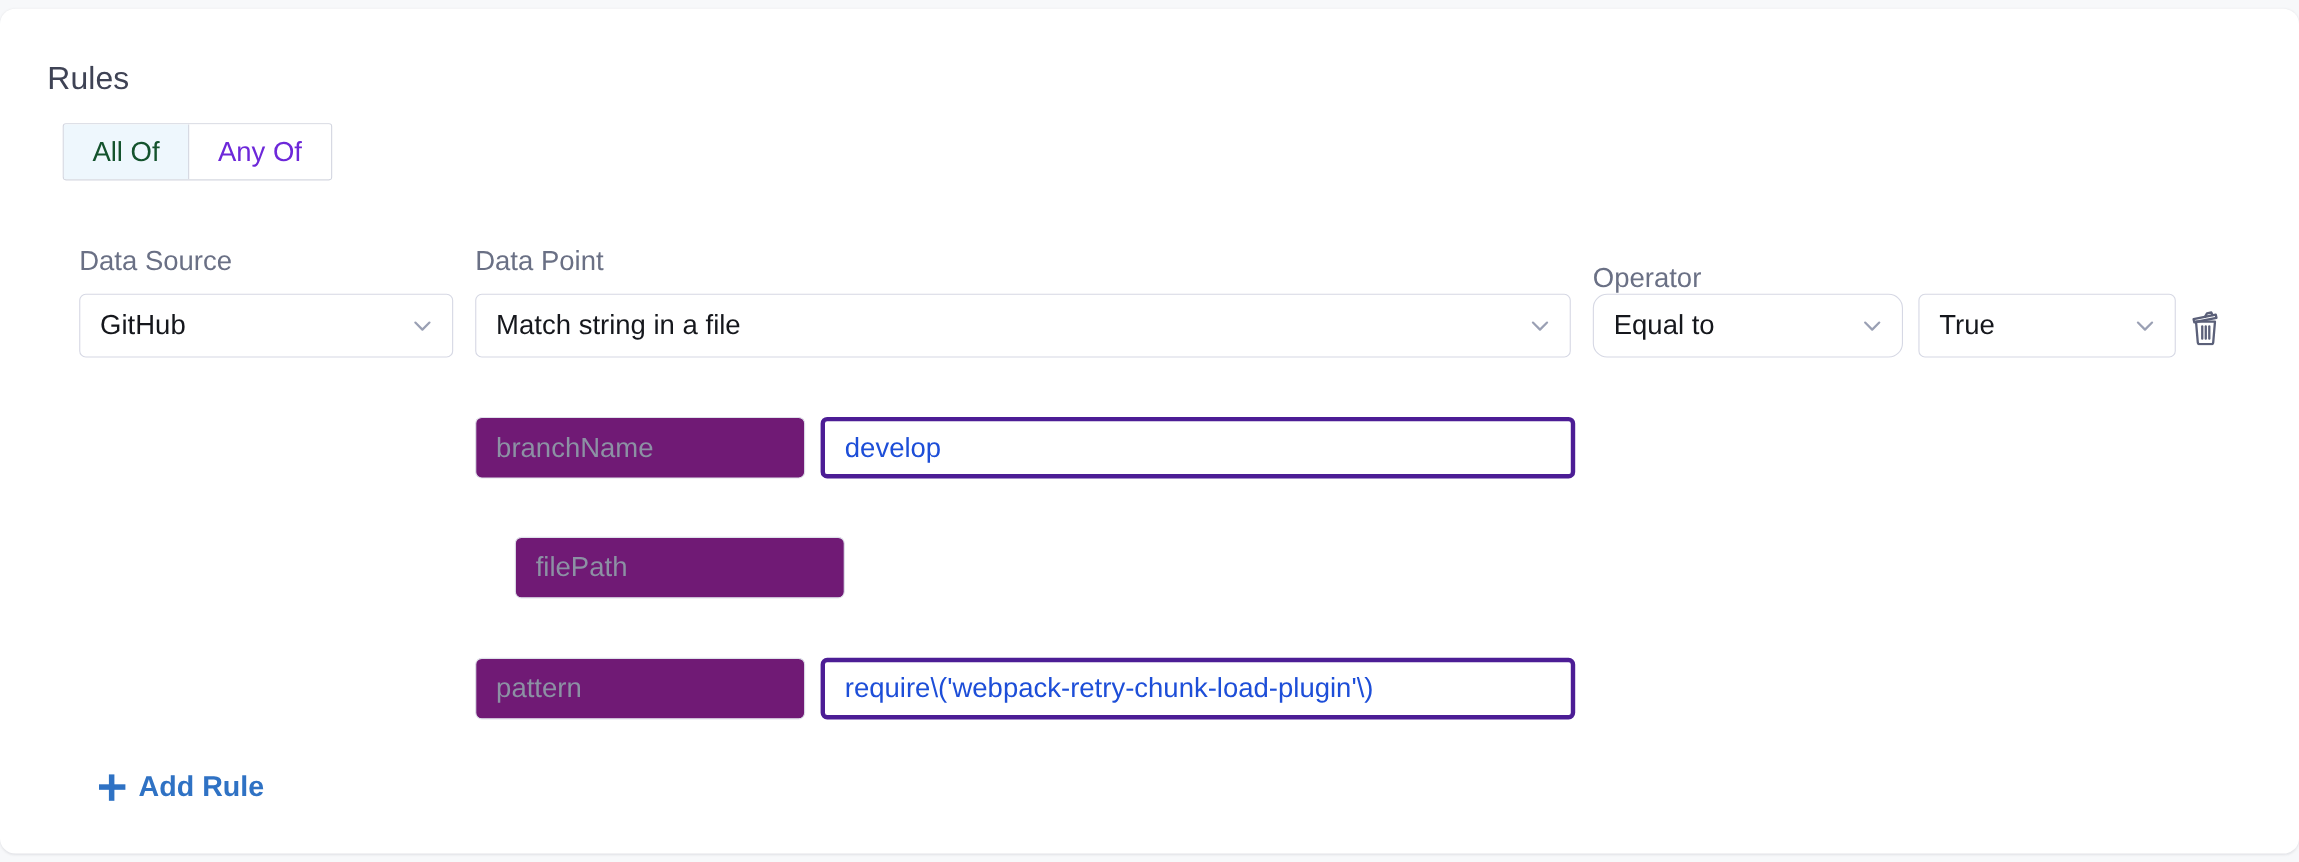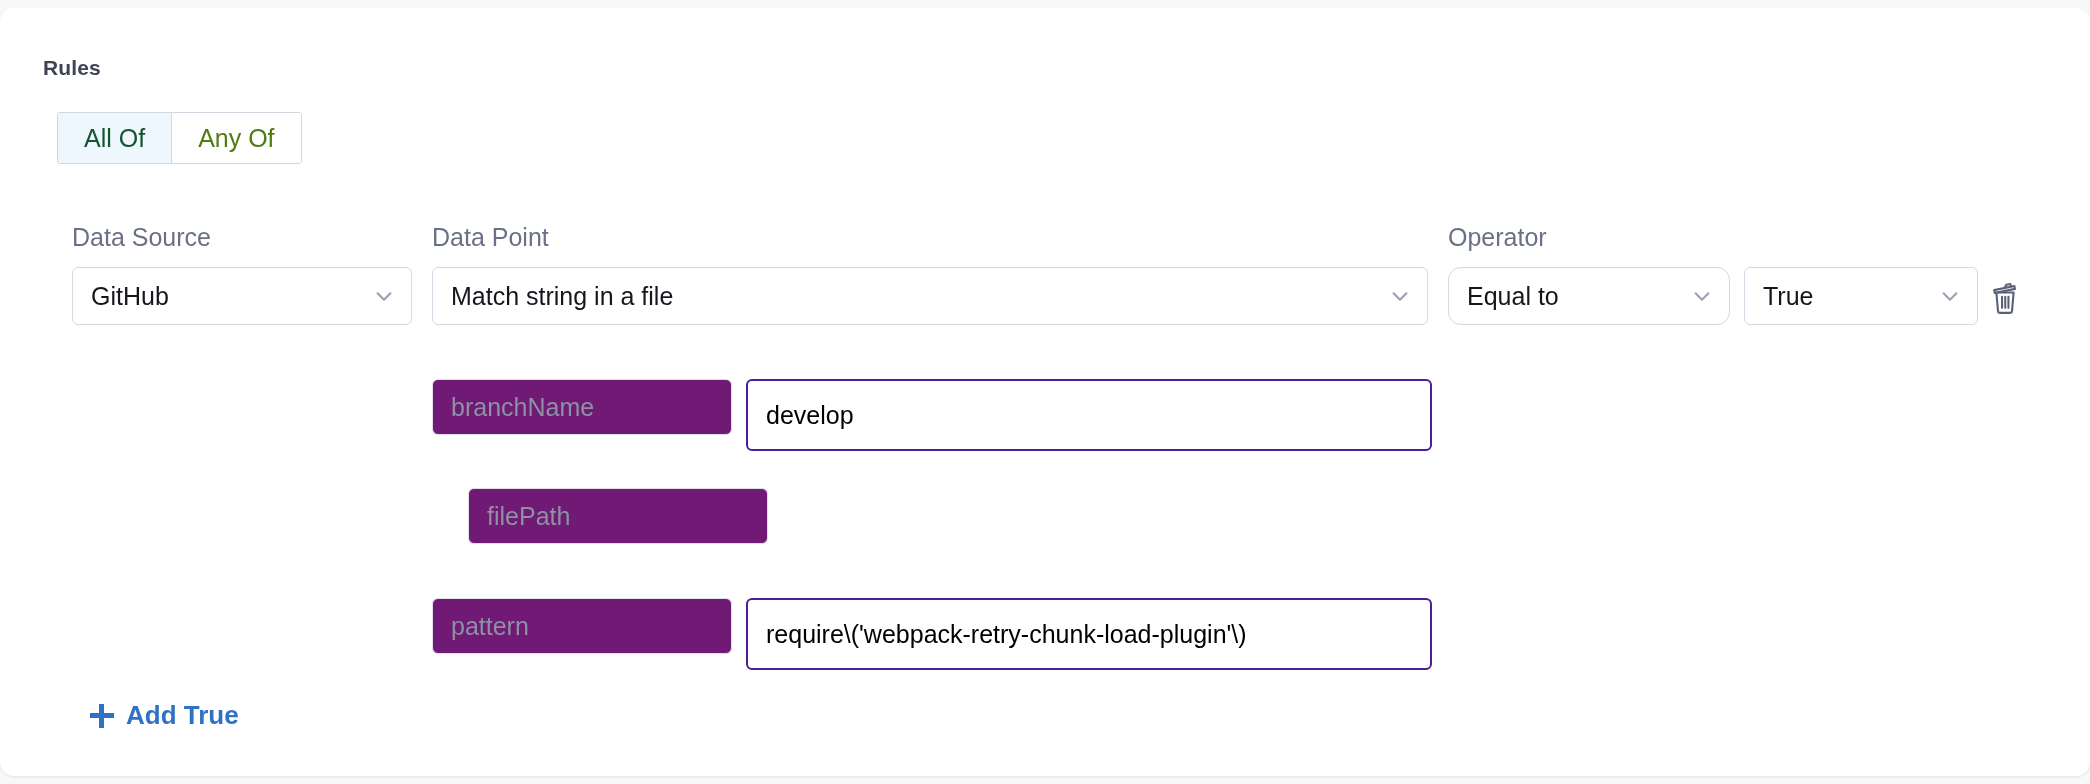--- a/index.html
+++ b/index.html
@@ -16,65 +16,64 @@
     left: 0px; top: 8px;
     width: 2090px; height: 768px;
     background: #ffffff;
     border-radius: 14px;
     box-shadow: 0 1px 3px rgba(16,24,40,0.06), 0 1px 2px rgba(16,24,40,0.04);
   }
 
   .rules-title {
     position: absolute;
     left: 43px; top: 48px;
-    font-size: 21px;
+    font-size: 29px;
     color: #3f4355;
     letter-spacing: 0.1px;
     white-space: nowrap;
-    font-weight: bold;
   }
 
   
   .segmented {
     position: absolute;
     left: 57px; top: 104px;
     display: flex;
     height: 52px;
     border: 1px solid #d3d6e0;
     border-radius: 3px;
     overflow: hidden;
     background: #ffffff;
   }
   .seg-btn {
     display: flex;
     align-items: center;
     justify-content: center;
     font-size: 25px;
     padding: 0 26px;
     background: #ffffff;
-    color: #4d7c0f;
+    color: #6d28d9;
     cursor: pointer;
     white-space: nowrap;
   }
   .seg-btn + .seg-btn { border-left: 1px solid #d3d6e0; }
   .seg-btn.active {
     background: #eef7fd;
     color: #14532d;
   }
 
   
   .col-label {
     position: absolute;
     font-size: 25px;
     color: #6a7085;
     white-space: nowrap;
   }
   #lbl-datasource { left: 72px;  top: 215px; }
   #lbl-datapoint  { left: 432px; top: 215px; }
-  #lbl-operator   { left: 1448px;top: 215px; }
+  #lbl-operator   { left: 1448px;top: 231px; }
 
   
   .field {
     position: absolute;
     height: 58px;
     border: 1px solid #d6d8e4;
     border-radius: 6px;
     background: #ffffff;
     display: flex;
     align-items: center;
@@ -129,28 +128,28 @@
     padding: 0 18px;
     font-size: 25px;
     color: #8c91a4;
     white-space: nowrap;
     overflow: hidden;
   }
   .param-val {
     position: absolute;
     left: 746px;
     width: 686px;
-    height: 72px;
-    border: 2px solid #4c1d95;
+    height: 56px;
+    border: 4px solid #4c1d95;
     border-radius: 6px;
     background: #ffffff;
     display: flex; align-items: center;
     padding: 0 18px;
     font-size: 25px;
-    color: #000000;
+    color: #1d4ed8;
     white-space: nowrap;
     overflow: hidden;
   }
   .row-0 { top: 371px; }
   .row-1 { top: 480px; margin-left: 36px; }
   .row-2 { top: 590px; text-align: right; }
 
   
   .add-rule {
     position: absolute;
@@ -242,16 +241,16 @@
   <div class="param-key row-0">branchName</div>
   <div class="param-val row-0">develop</div>
 
   <div class="param-key row-1">filePath</div>
 
   <div class="param-key row-2">pattern</div>
   <div class="param-val row-2">require\('webpack-retry-chunk-load-plugin'\)</div>
 
   <div class="add-rule">
     <span class="plus-icon"></span>
-    <span>Add True</span>
+    <span>Add Rule</span>
   </div>
 
 </div>
 
 </body></html>

